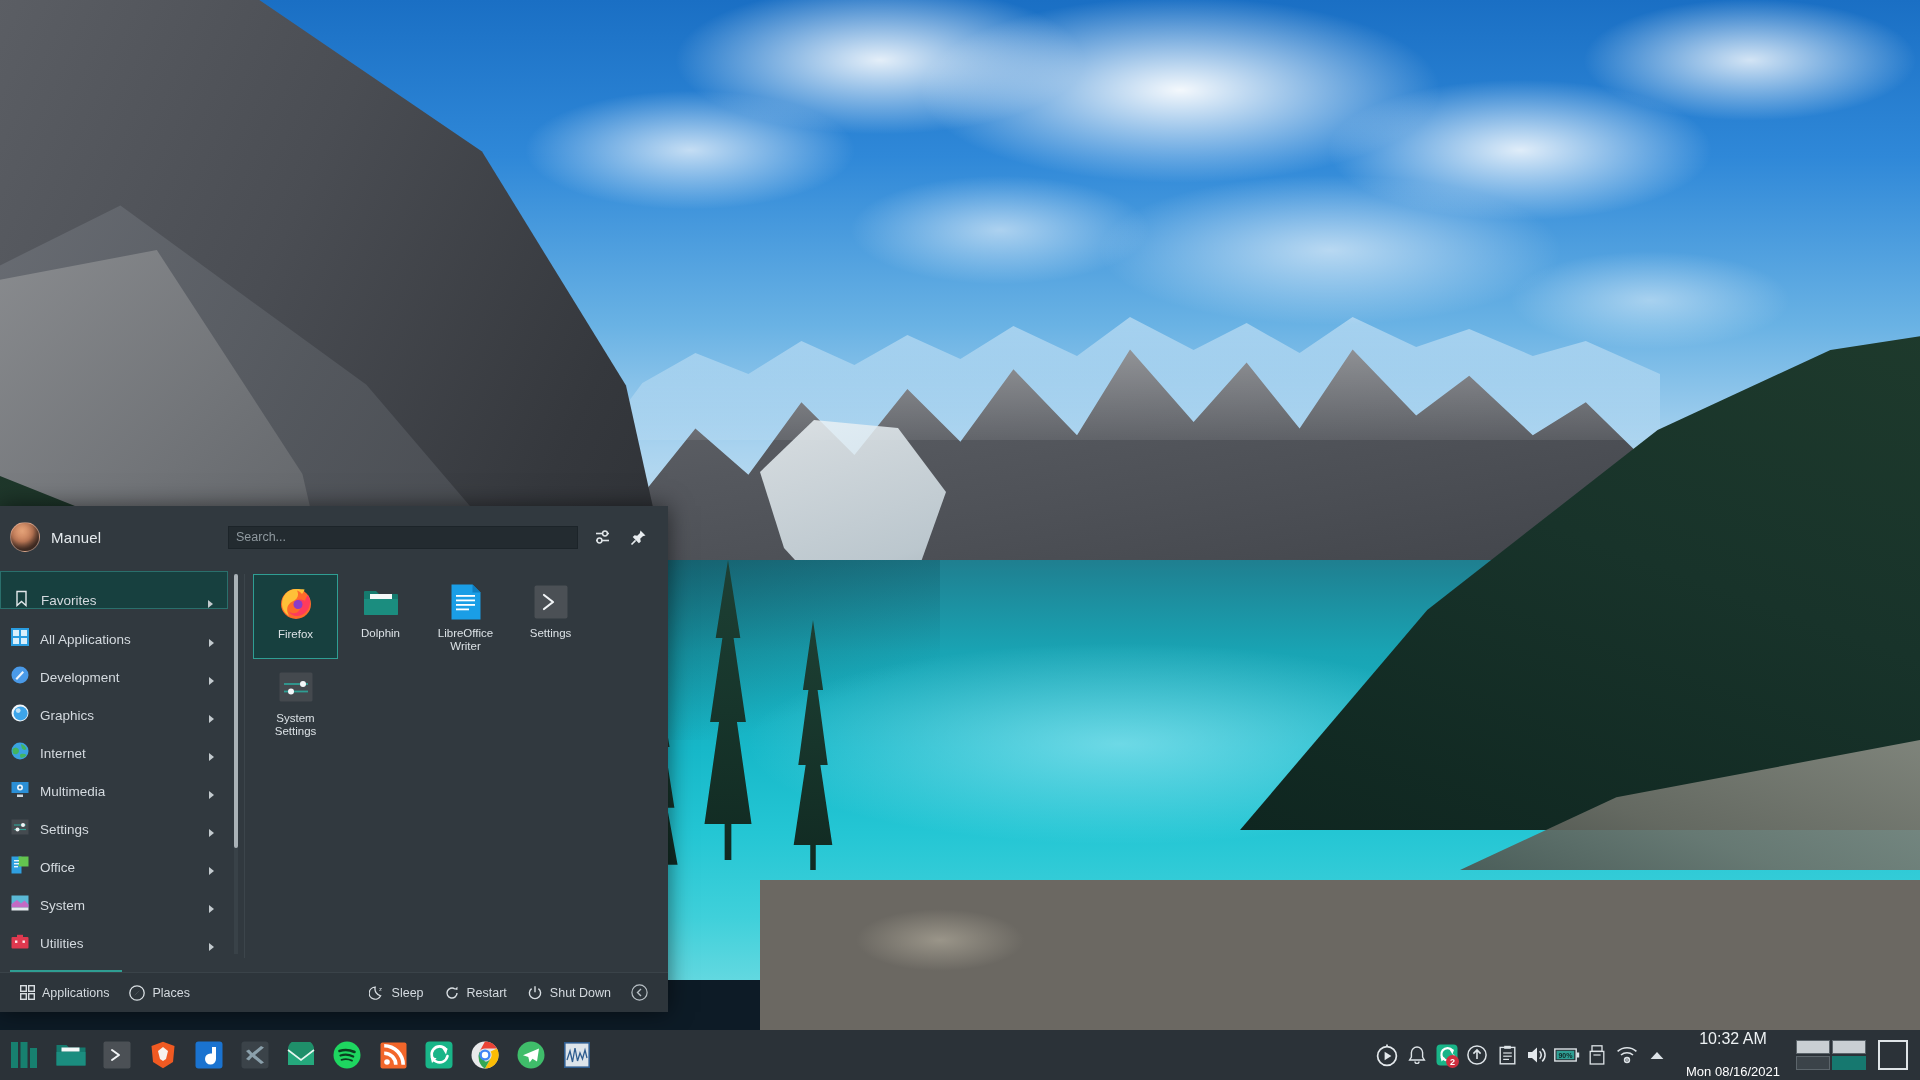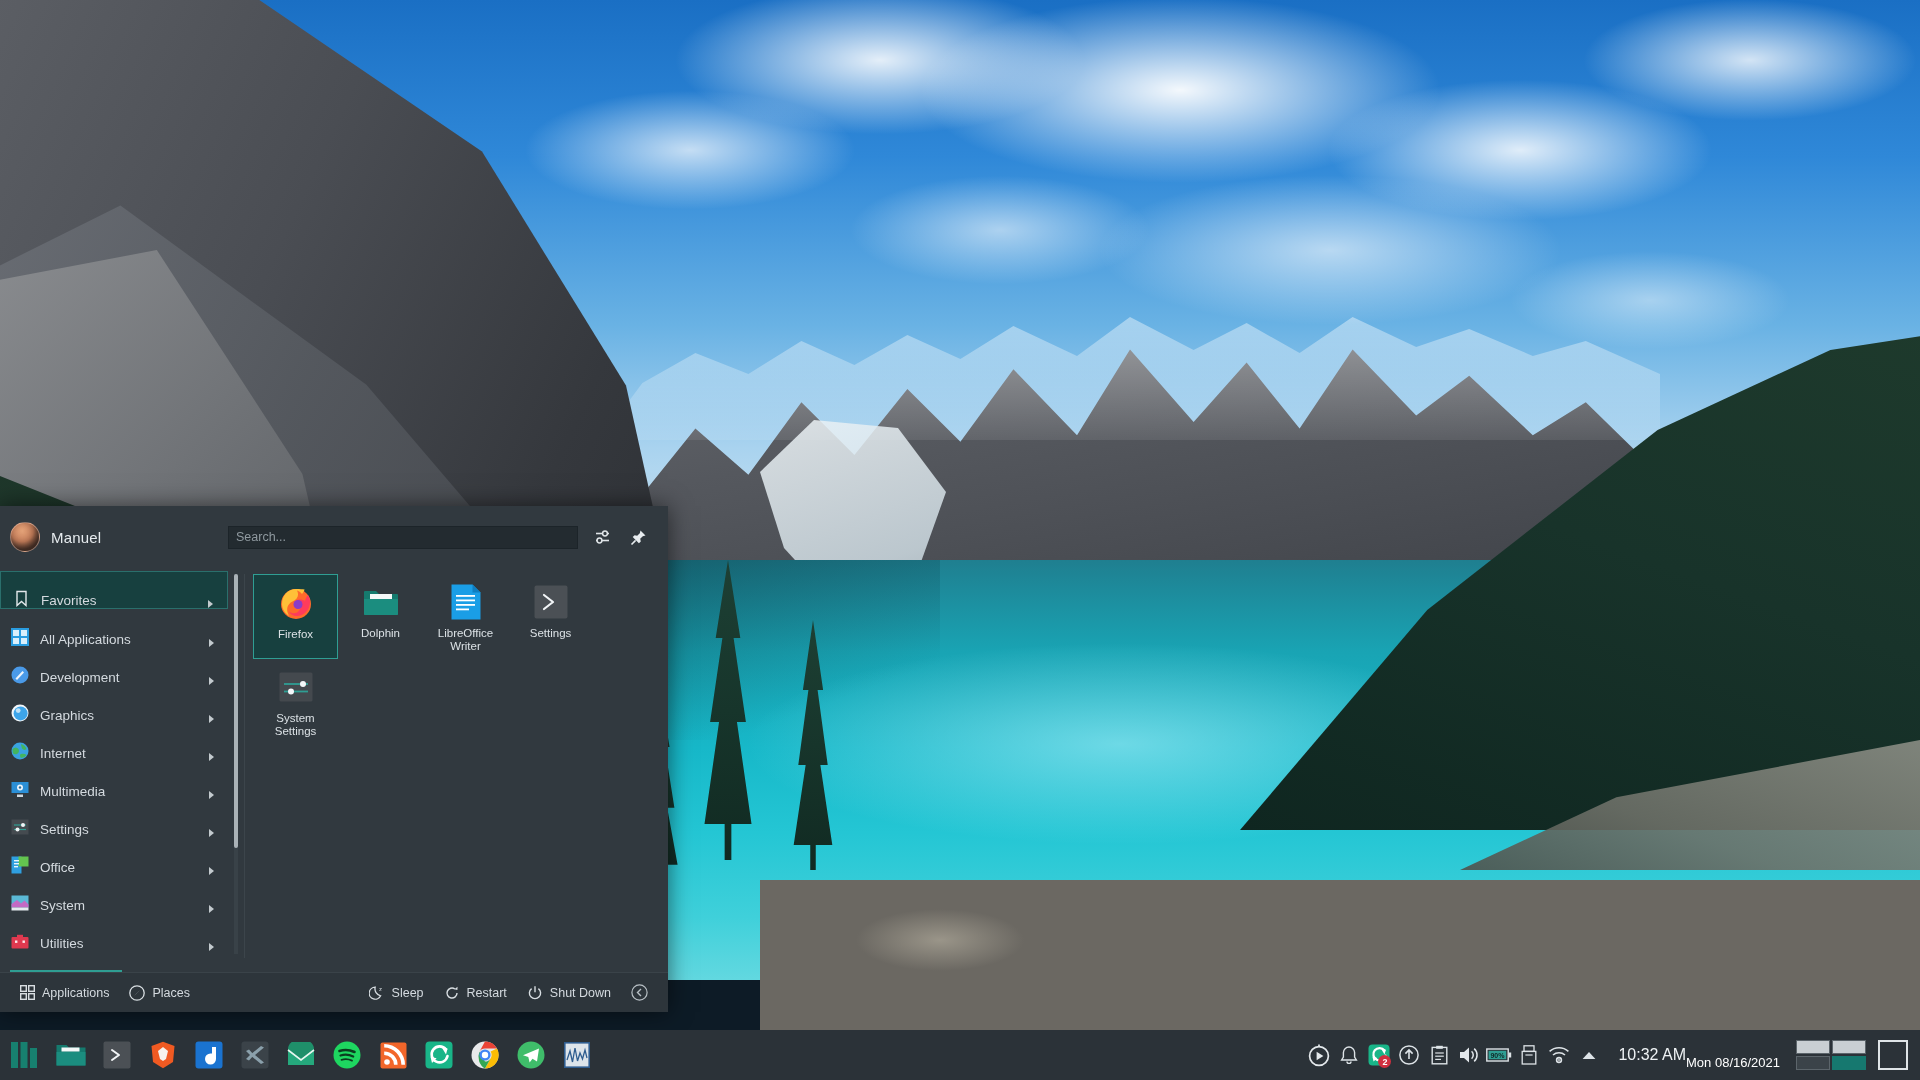--- a/index.html
+++ b/index.html
@@ -231,21 +231,21 @@
   .panel-spacer { flex:1; }
 
   .tray { display:flex; align-items:center; gap:0; padding-right:4px; }
   .tray-ico { width:30px; height:50px; display:flex; align-items:center; justify-content:center; cursor:pointer; position:relative; }
   .badge {
     position:absolute; right:3px; bottom:12px; width:13px; height:13px; border-radius:50%;
     background:#cf2f3f; color:#fff; font-size:9px; font-weight:bold;
     display:flex; align-items:center; justify-content:center;
   }
   .clock {
-    display:flex; flex-direction:row; align-items:center; justify-content:center;
+    display:flex; flex-direction:column; align-items:center; justify-content:center;
     padding:0 10px; cursor:pointer; line-height:1.15;
   }
   .clock-time { font-size:16px; color:#eef2f4; }
   .clock-date { font-size:13px; color:#ffffff;margin-top:16px; }
   .pager {
     display:grid; grid-template-columns:34px 34px; grid-template-rows:14px 14px;
     gap:2px; margin:0 6px; cursor:pointer;
   }
   .pager-cell { background:#3b4349; border:1px solid #5c656b; }
   .pager-cell.win { background:#c9cfd3; }

